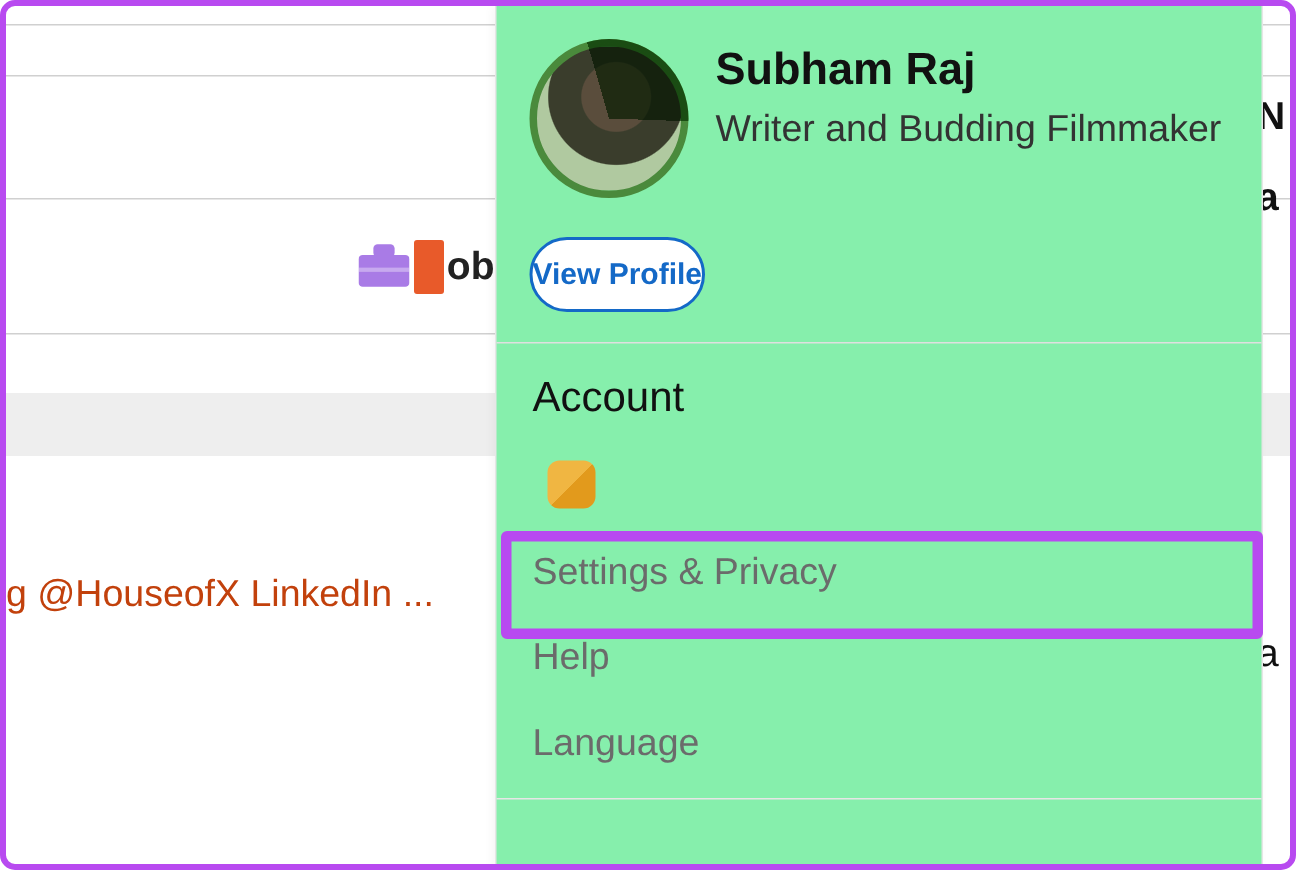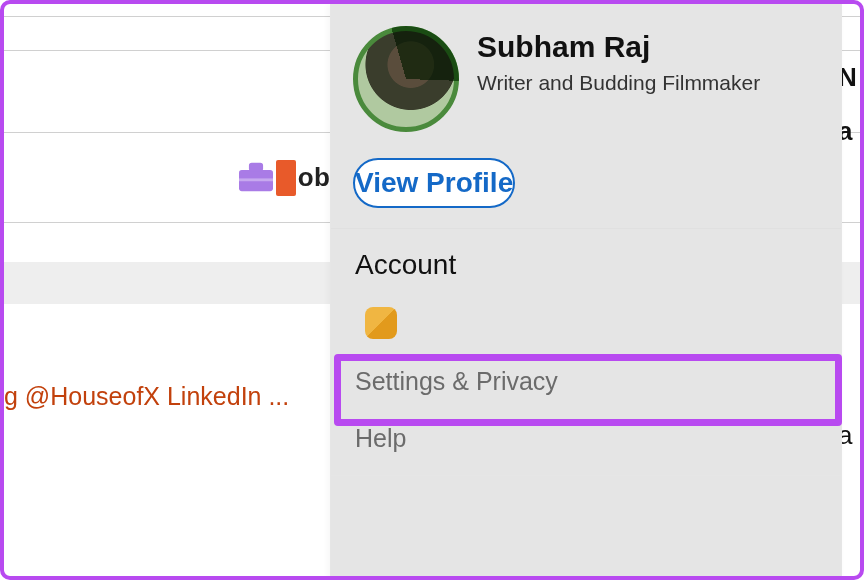--- a/index.html
+++ b/index.html
@@ -45,46 +45,46 @@
       pointer-events:none;
     }
     .right-bleed span { position:absolute; left: 4px; }
     .r1 { top: 58px; } .r2 { top: 112px; } .r3 { top: 158px; font-weight:400; } .r5 { top: 366px; font-weight:400; }
 
     
     .panel {
       position: absolute;
       left: 326px; top: 0;
       width: 512px; height: 576px;
-      background: #e5e5e5;
+      background: #86efac;
       border-left: 1px solid #e6e6e6;
       border-right: 1px solid #e6e6e6;
       box-shadow: -2px 0 6px rgba(0,0,0,.04);
     }
     .profile-head { display:flex; padding: 22px 22px 10px 22px; }
     .avatar {
       width: 106px; height: 106px; border-radius: 50%;
       background: radial-gradient(circle at 55% 35%, #5a4d3c 0 28%, #3a3d2c 29% 55%, #b0c9a0 56% 100%);
       border: 5px solid #4a8a3c;
       position: relative;
       flex: 0 0 auto;
     }
     .avatar::after { 
       content:""; position:absolute; inset:-5px; border-radius:50%;
       background: conic-gradient(from 200deg, rgba(60,120,50,.0) 0 40%, rgba(60,120,50,.85) 40% 70%, rgba(60,120,50,0) 70% 100%);
       mix-blend-mode: multiply; pointer-events:none;
     }
     .profile-info { margin-left: 18px; }
     .profile-name { font-size: 30px; font-weight: 700; color:#111; margin-top: 4px; }
-    .profile-title { font-size: 21px; color:#333; margin-top: 6px; line-height: 1.28; }
+    .profile-title { font-size: 25px; color:#333; margin-top: 6px; line-height: 1.28; }
 
     .view-btn {
       display:block; margin: 16px 22px 0 22px;
       height: 50px; border: 2px solid #1469c7; border-radius: 26px;
-      background:#fff; color:#1469c7; font-size: 28px; font-weight:700;
+      background:#fff; color:#1469c7; font-size: 20px; font-weight:700;
       cursor:pointer;
     }
     .panel-sep { height:1px; background:#e0e0e0; margin-top: 20px; }
 
     .section-title { font-size: 28px; font-weight:400; color:#111; padding: 20px 24px 8px; }
 
     .menu { padding: 4px 0 0 0; }
     .menu-item {
       position: relative;
       padding: 14px 22px 14px 28px;
@@ -161,19 +161,22 @@
         <span class="mi-icon">
             <span class="premium-chip"></span>
           </span>
       </div>
       <div class="menu-item indent">
         <span>Settings &amp; Privacy</span>
       </div>
       <div class="menu-item indent">
         <span>Help</span>
       </div>
+      <div class="menu-item indent">
+        <span>Language</span>
+      </div>
     </div>
 
     <div class="panel-bottom-sep"></div>
   </div>
 
   <div class="highlight"></div>
 </div>
 
 </body></html>

